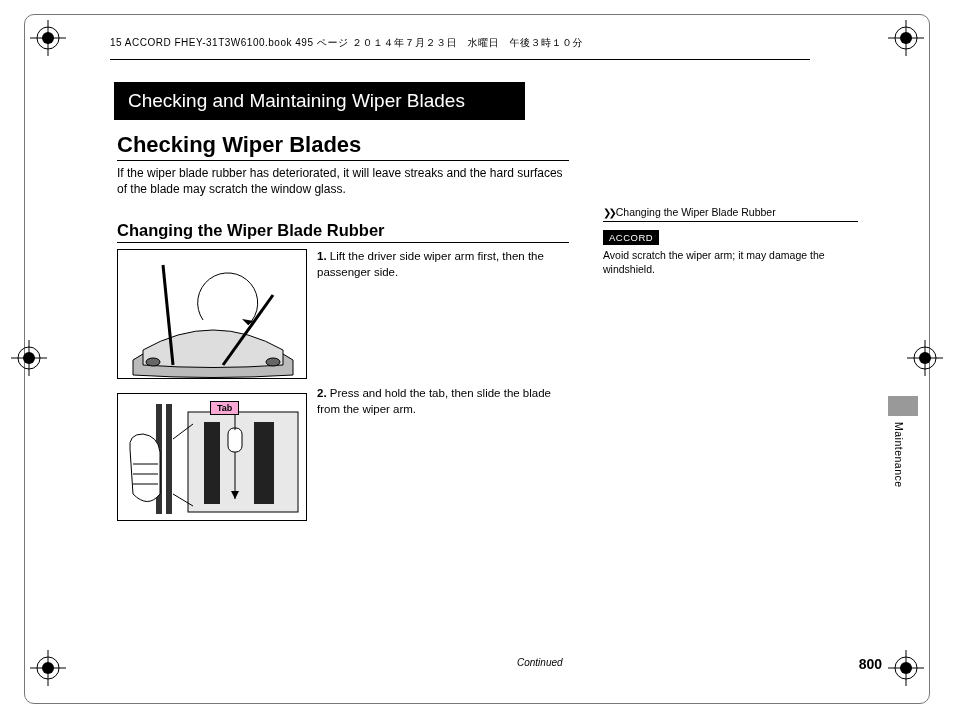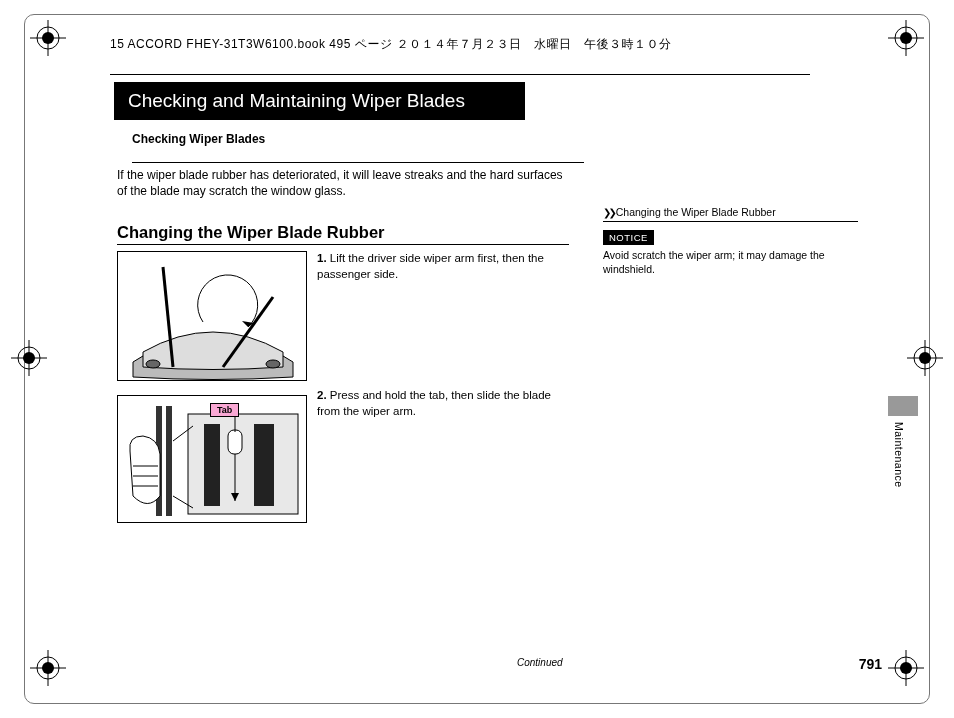--- a/index.html
+++ b/index.html
@@ -26,50 +26,49 @@
   .reg.tr { top: 20px; right: 30px; }
   .reg.bl { bottom: 32px; left: 30px; }
   .reg.br { bottom: 32px; right: 30px; }
   .reg.ml { top: 340px; left: 11px; }
   .reg.mr { top: 340px; right: 11px; }
   
   .header-text {
     position: absolute;
     top: 36px; left: 110px;
     width: 700px;
-    font-size: 12px;
+    font-size: 10px;
     color: #000;
     border-bottom: 1px solid #000;
-    padding-bottom: 21px;
+    padding-bottom: 9px;
     white-space: nowrap;
     letter-spacing: 0.5px;
   }
   
   .content {
     position: absolute;
     top: 82px; left: 117px;
     width: 740px;
   }
   .title-bar {
     display: inline-block;
     background: #000;
     color: #fff;
     font-size: 19px;
     padding: 8px 60px 8px 14px;
     font-weight: 400;
     margin-left: -3px;
   }
   .subhead {
-    font-size: 12px;
+    font-size: 22px;
     font-weight: bold;
     margin-top: 12px;
     border-bottom: 1px solid #000;
     width: 452px;
-    padding-bottom: 16px;
-    margin-left: 15px;
+    padding-bottom: 2px;
   }
   .para {
     font-size: 12px;
     line-height: 1.35;
     width: 455px;
     margin-top: 4px;
   }
   .subhead2 {
     font-size: 16.5px;
     font-weight: bold;
@@ -276,21 +275,21 @@
       </div>
     </div>
   </div>
 </div>
 
 <div class="side">
   <div class="side-title">
     <span class="chev">❯❯</span>
     <span>Changing the Wiper Blade Rubber</span>
   </div>
-  <div class="notice-badge">NOTICE</div>
+  <div class="notice-badge">ACCORD</div>
   <div class="side-text">Avoid scratch the wiper arm; it may damage the windshield.</div>
 </div>
 
 <div class="continued">Continued</div>
-<div class="page-num">791</div>
+<div class="page-num">800</div>
 
 <div class="vtab"></div>
 <div class="vlabel">Maintenance</div>
 
 </body></html>

